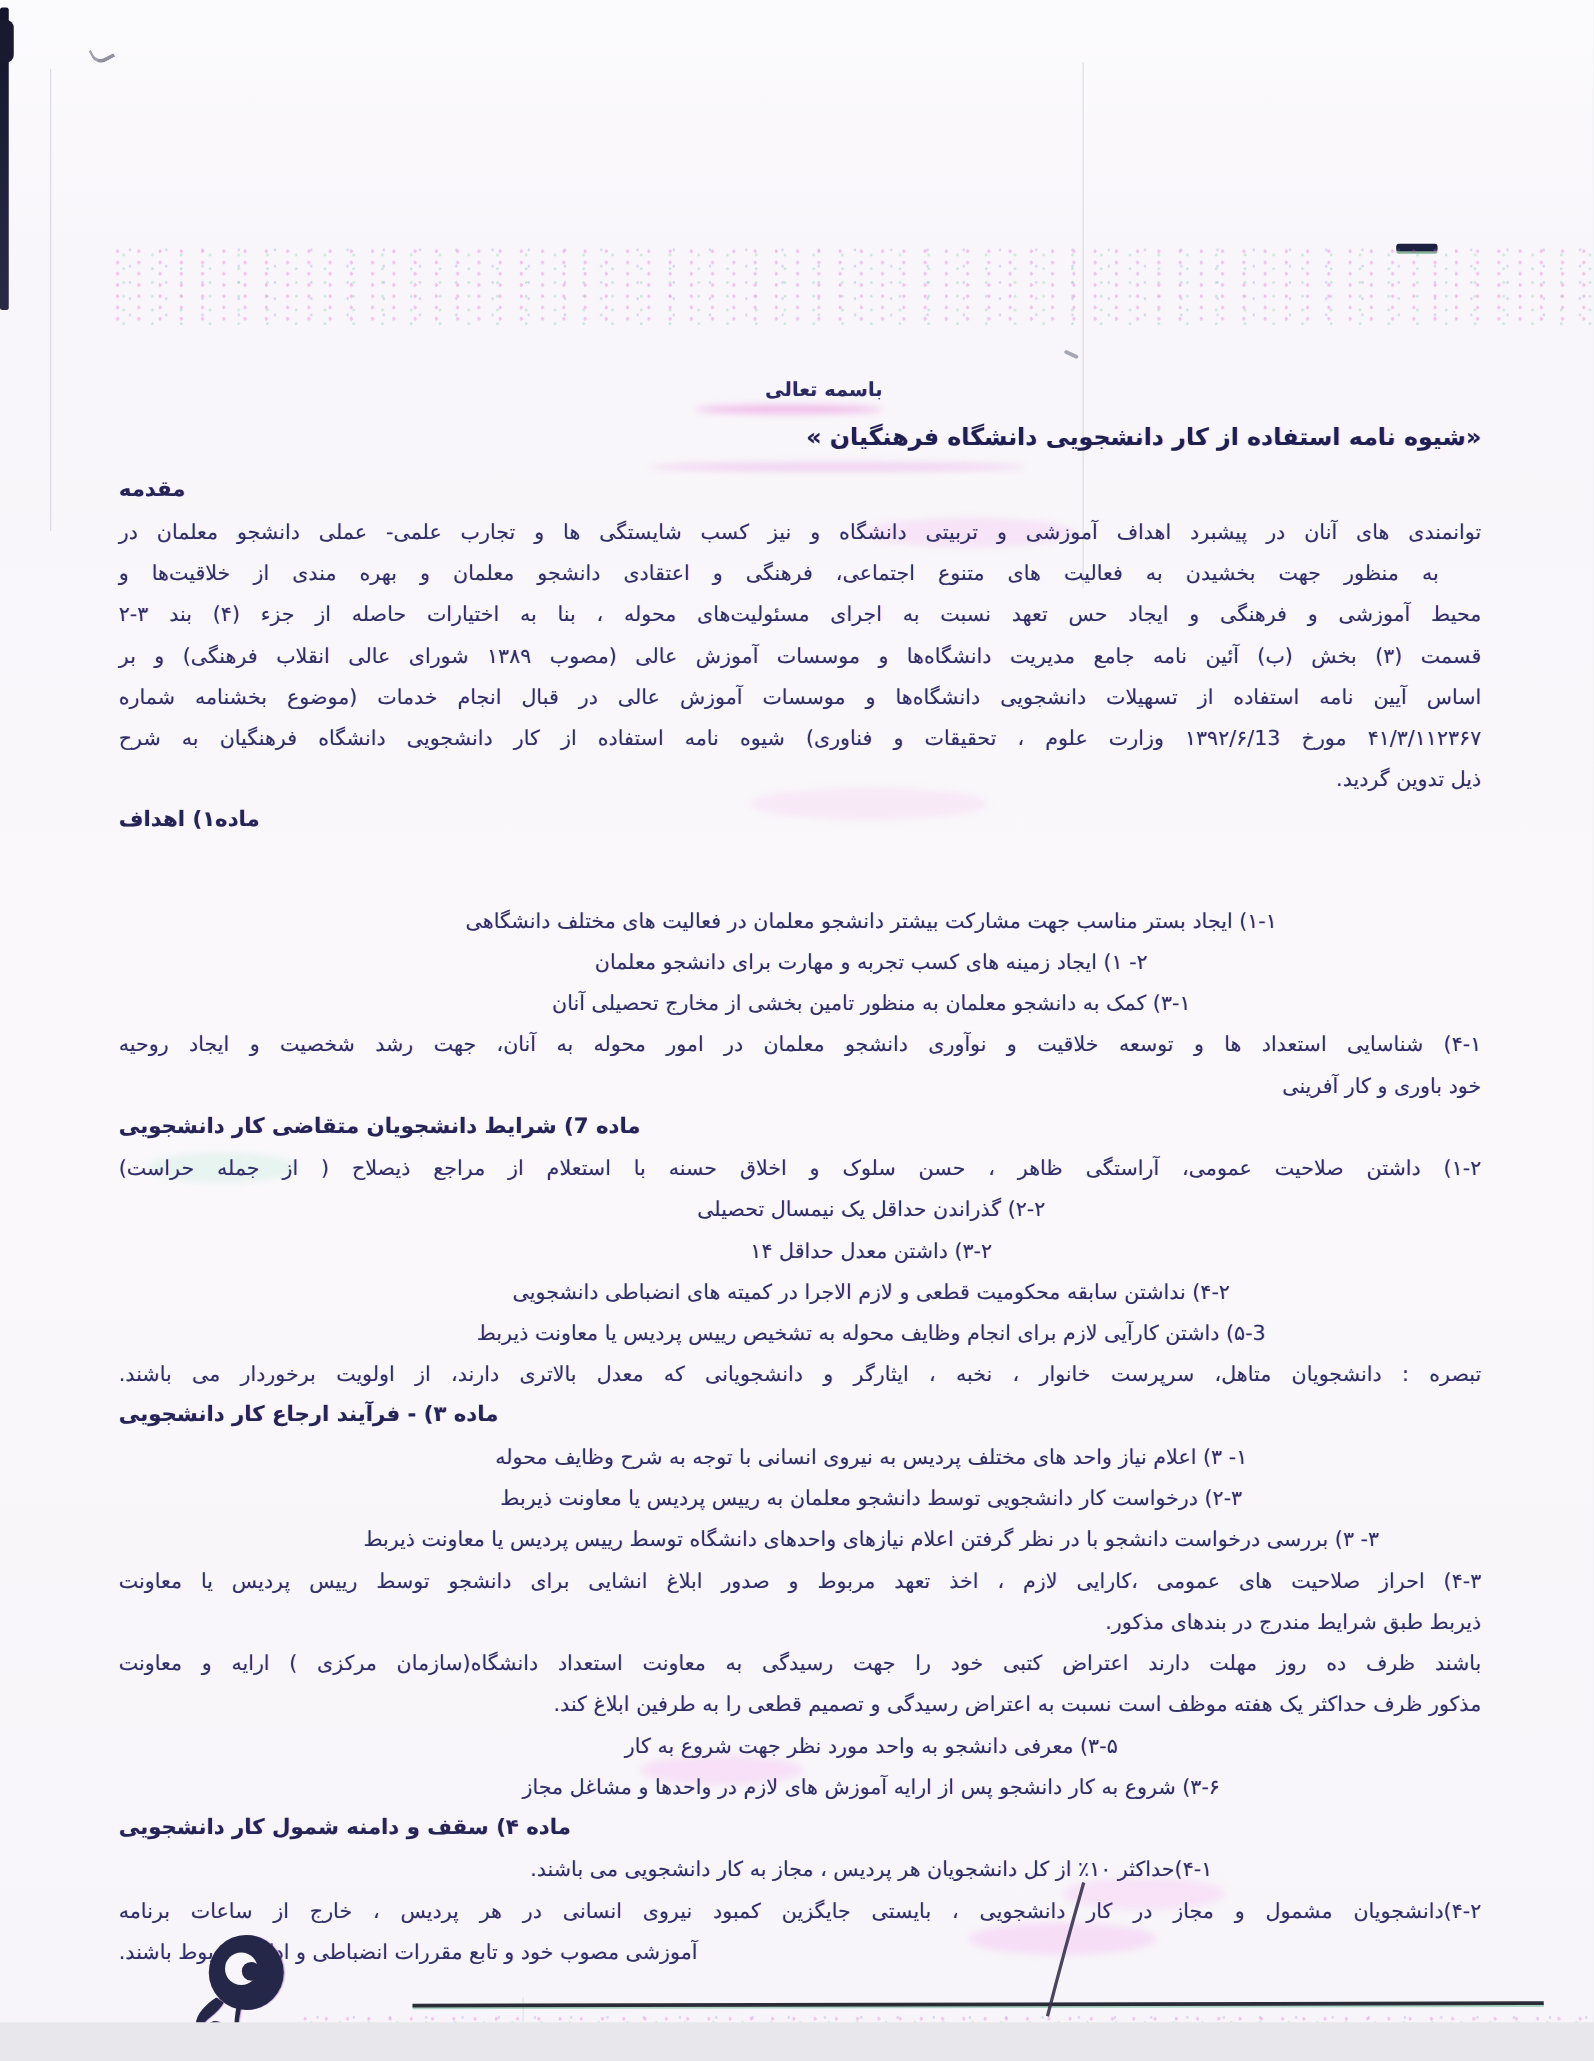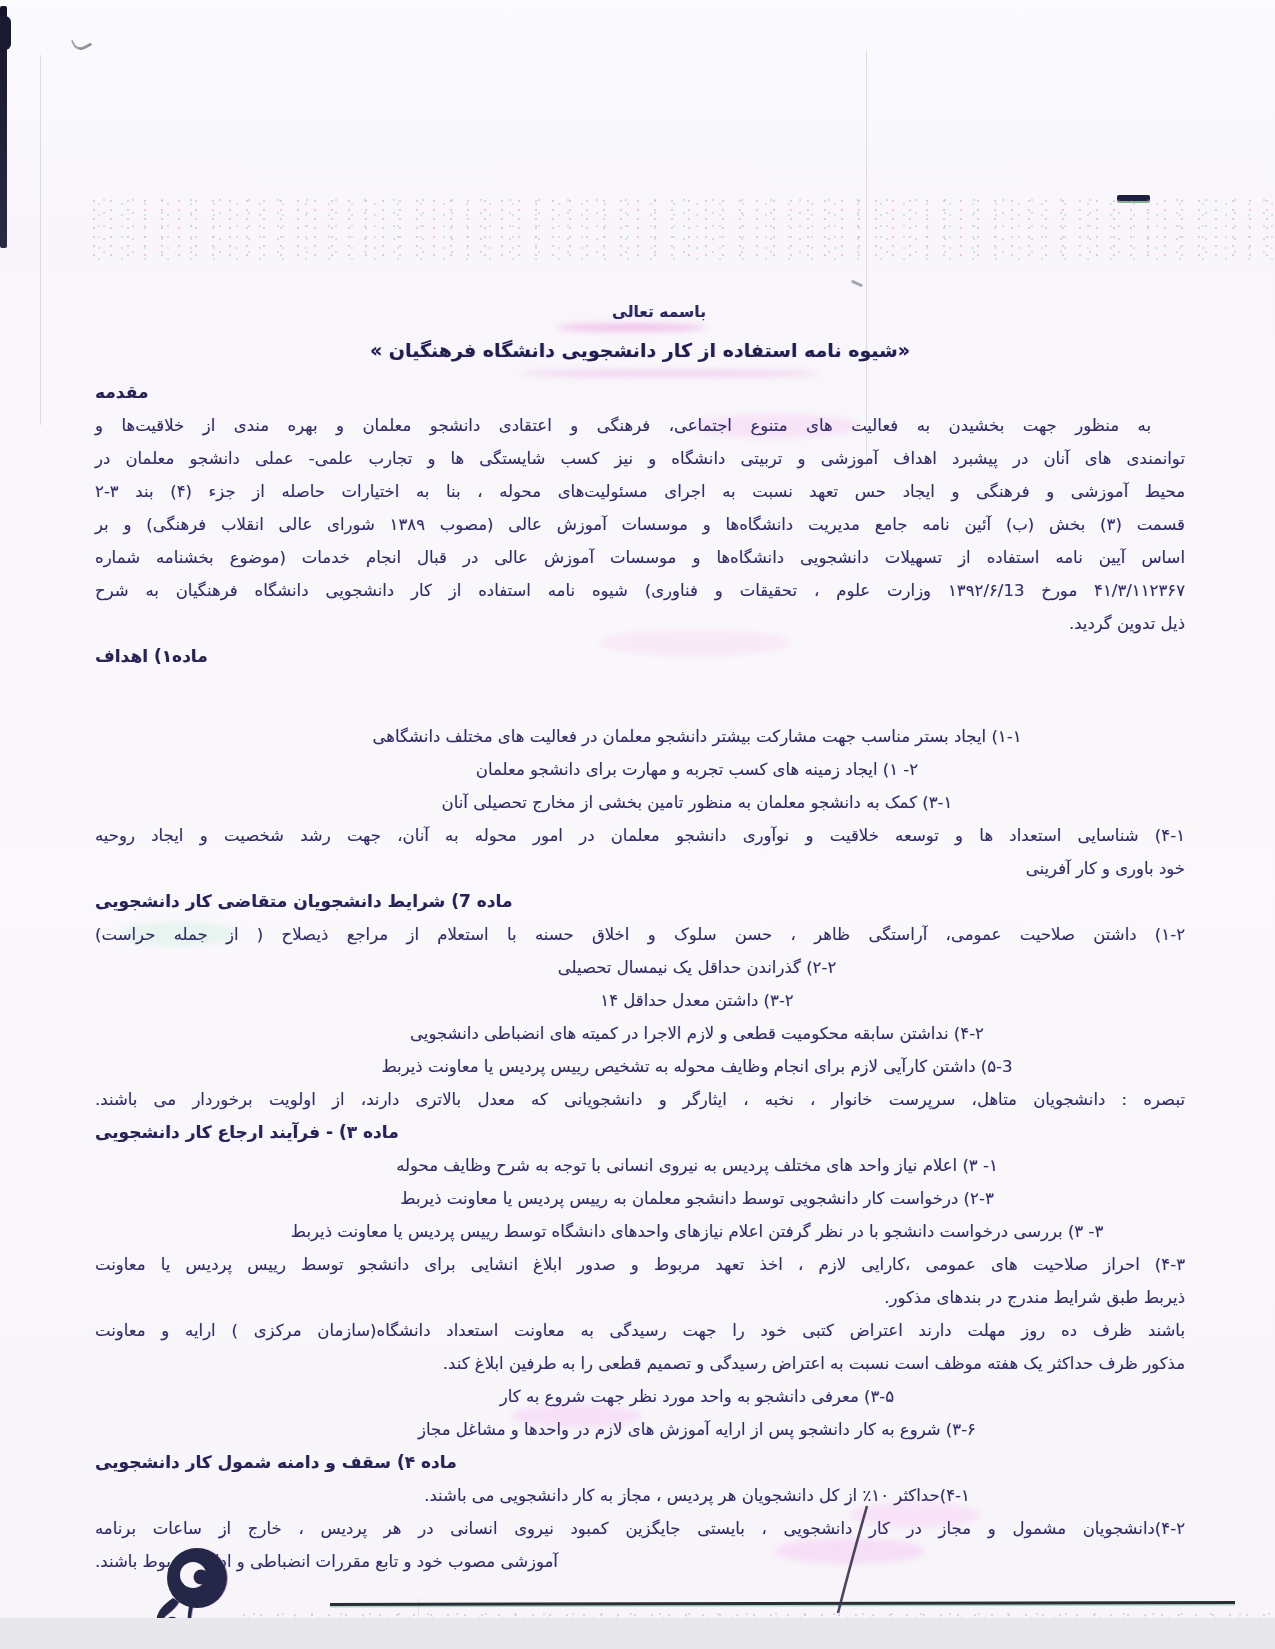--- a/index.html
+++ b/index.html
@@ -8,21 +8,21 @@
     background:linear-gradient(180deg,#fbfafd 0%,#f8f6fa 14%,#faf8fb 55%,#f7f5f9 100%);
     font-family:"DejaVu Sans",sans-serif;direction:rtl;
   }
   .textblock{position:absolute;top:296px;left:95px;width:1090px;}
   .ln{
     position:relative;height:33px;line-height:33px;font-size:16.5px;color:#2f2e66;
     text-shadow:0.5px 0 0 rgba(185,70,190,.28), -0.5px 0 0 rgba(70,160,130,.22);
   }
   .basmala{height:34px;text-align:center;font-weight:bold;font-size:15.5px;
     transform:translateX(19px);color:#2b2a60;}
-  .title{height:46px;line-height:40px;text-align:center;font-weight:bold;font-size:19px;
+  .title{height:46px;line-height:40px;font-weight:bold;font-size:19px;
     color:#201f52;text-shadow:0.7px 0 0 rgba(185,70,190,.3), -0.6px 0 0 rgba(70,160,130,.25);}
   .heading{font-weight:bold;color:#262457;font-size:17px;text-align:left;}
   .j{text-align:justify;text-align-last:justify;}
   .ji{padding-right:34px;}
   .r{text-align:right;}
   .c{text-align:center;transform:translateX(57px);}
   .c0{text-align:left;}
   .sp{height:47px;}
 
   
@@ -77,22 +77,22 @@
   <div class="smudge" style="left:600px;top:630px;width:190px;height:26px;background:rgba(244,140,235,.13);"></div>
   <div class="smudge" style="left:118px;top:922px;width:120px;height:24px;background:rgba(110,220,160,.13);"></div>
   <div class="smudge" style="left:512px;top:1404px;width:130px;height:24px;background:rgba(244,120,235,.17);"></div>
   <div class="smudge" style="left:850px;top:1502px;width:130px;height:26px;background:rgba(246,130,240,.16);"></div>
   <div class="smudge" style="left:775px;top:1538px;width:150px;height:26px;background:rgba(246,120,240,.19);"></div>
 
   <div class="textblock" id="textblock">
       <div class="ln basmala">باسمه تعالی</div>
       <div class="ln title">«شیوه نامه استفاده از کار دانشجویی دانشگاه فرهنگیان »</div>
       <div class="ln heading">مقدمه</div>
+      <div class="ln j">توانمندی های آنان در پیشبرد اهداف آموزشی و تربیتی دانشگاه و نیز کسب شایستگی ها و تجارب علمی- عملی دانشجو معلمان در</div>
       <div class="ln j ji">به منظور جهت بخشیدن به فعالیت های متنوع اجتماعی، فرهنگی و اعتقادی دانشجو معلمان و بهره مندی از خلاقیت‌ها و</div>
-      <div class="ln j">توانمندی های آنان در پیشبرد اهداف آموزشی و تربیتی دانشگاه و نیز کسب شایستگی ها و تجارب علمی- عملی دانشجو معلمان در</div>
       <div class="ln j">محیط آموزشی و فرهنگی و ایجاد حس تعهد نسبت به اجرای مسئولیت‌های محوله ، بنا به اختیارات حاصله از جزء (۴) بند ۳-۲</div>
       <div class="ln j">قسمت (۳) بخش (ب) آئین نامه جامع مدیریت دانشگاه‌ها و موسسات آموزش عالی (مصوب ۱۳۸۹ شورای عالی انقلاب فرهنگی) و بر</div>
       <div class="ln j">اساس آیین نامه استفاده از تسهیلات دانشجویی دانشگاه‌ها و موسسات آموزش عالی در قبال انجام خدمات (موضوع بخشنامه شماره</div>
       <div class="ln j">۴۱/۳/۱۱۲۳۶۷ مورخ ۱۳۹۲/۶/13 وزارت علوم ، تحقیقات و فناوری) شیوه نامه استفاده از کار دانشجویی دانشگاه فرهنگیان به شرح</div>
       <div class="ln r">ذیل تدوین گردید.</div>
       <div class="ln heading">ماده۱) اهداف</div>
       <div class="sp"></div>
       <div class="ln c">۱-۱) ایجاد بستر مناسب جهت مشارکت بیشتر دانشجو معلمان در فعالیت های مختلف دانشگاهی</div>
       <div class="ln c">۲- ۱) ایجاد زمینه های کسب تجربه و مهارت برای دانشجو معلمان</div>
       <div class="ln c">۳-۱) کمک به دانشجو معلمان به منظور تامین بخشی از مخارج تحصیلی آنان</div>

